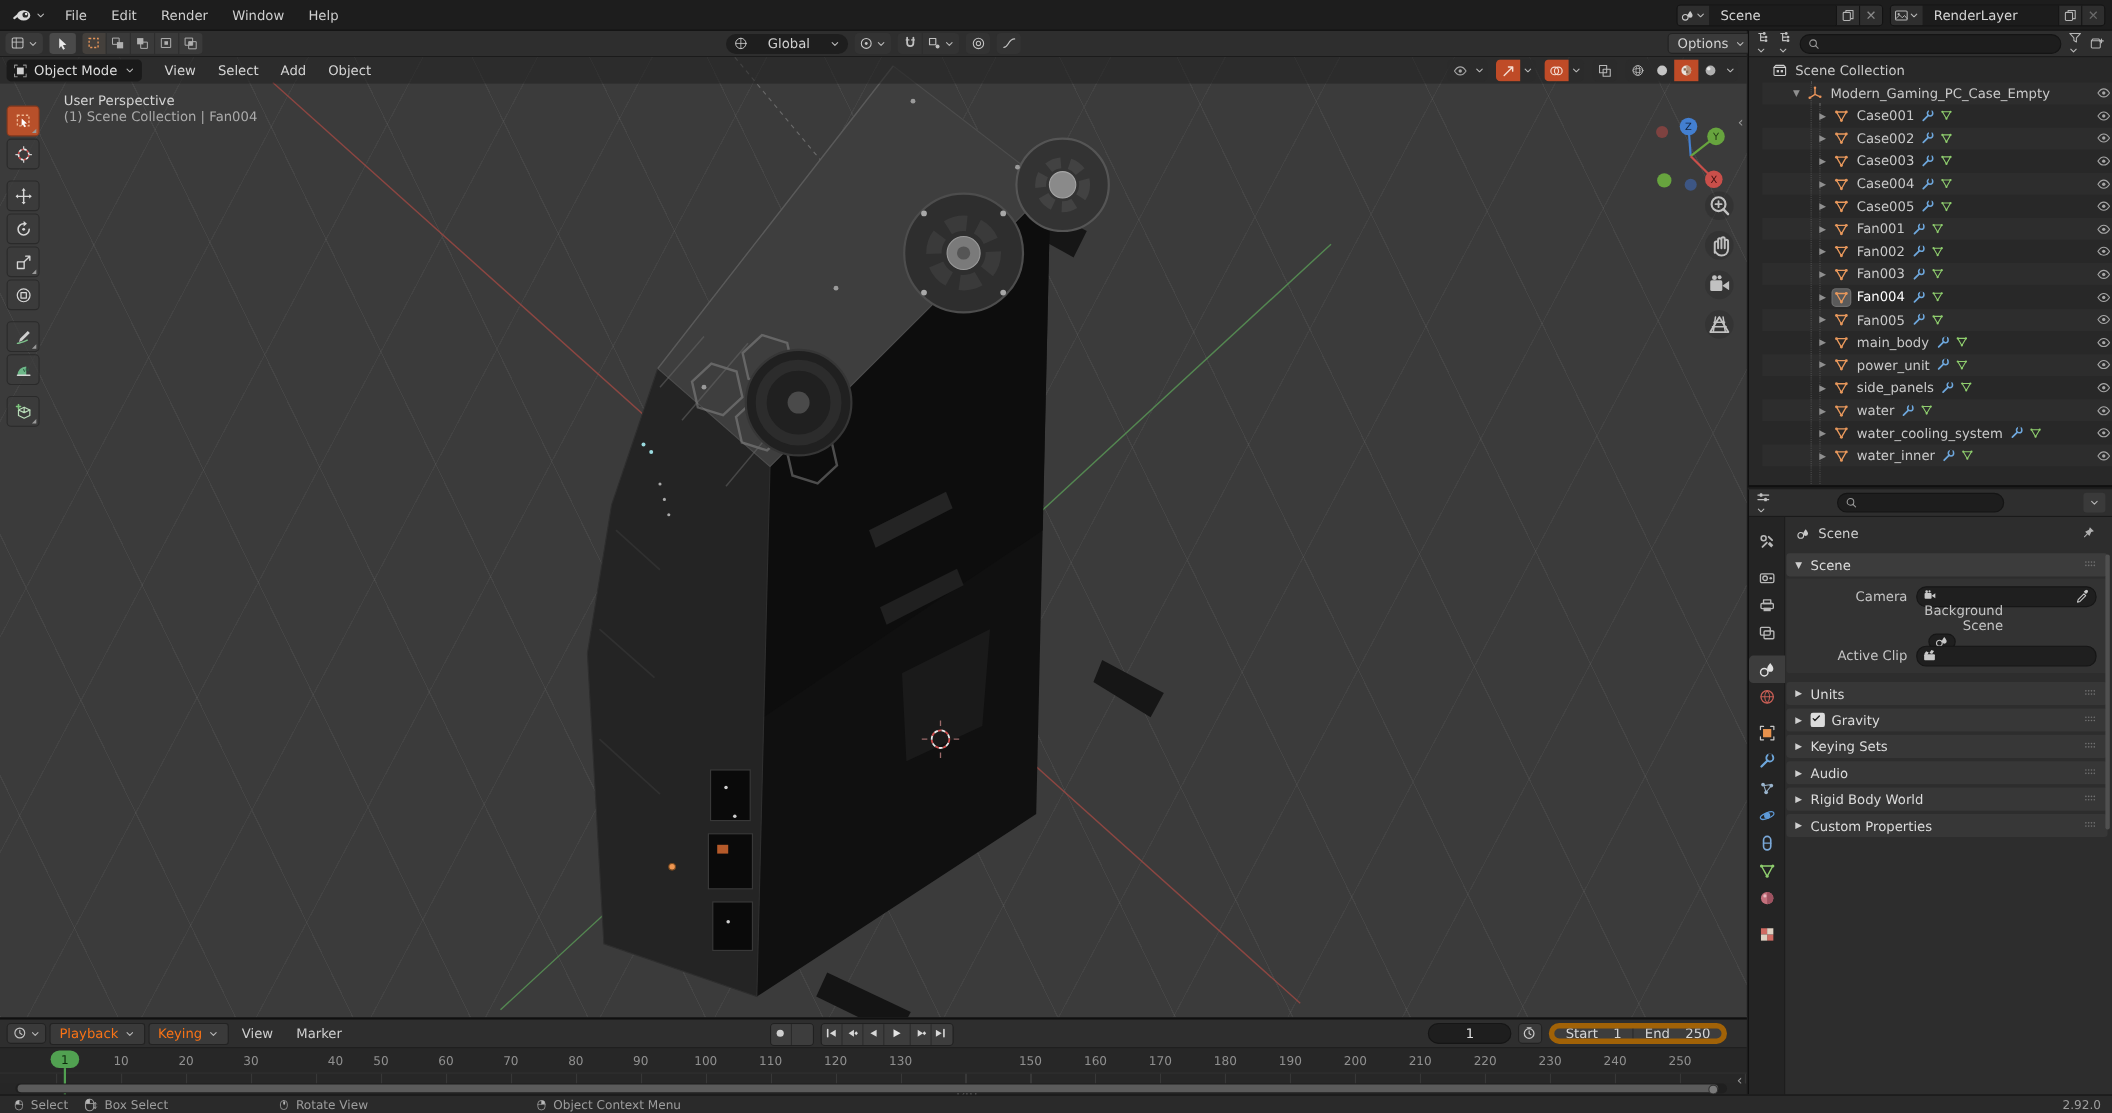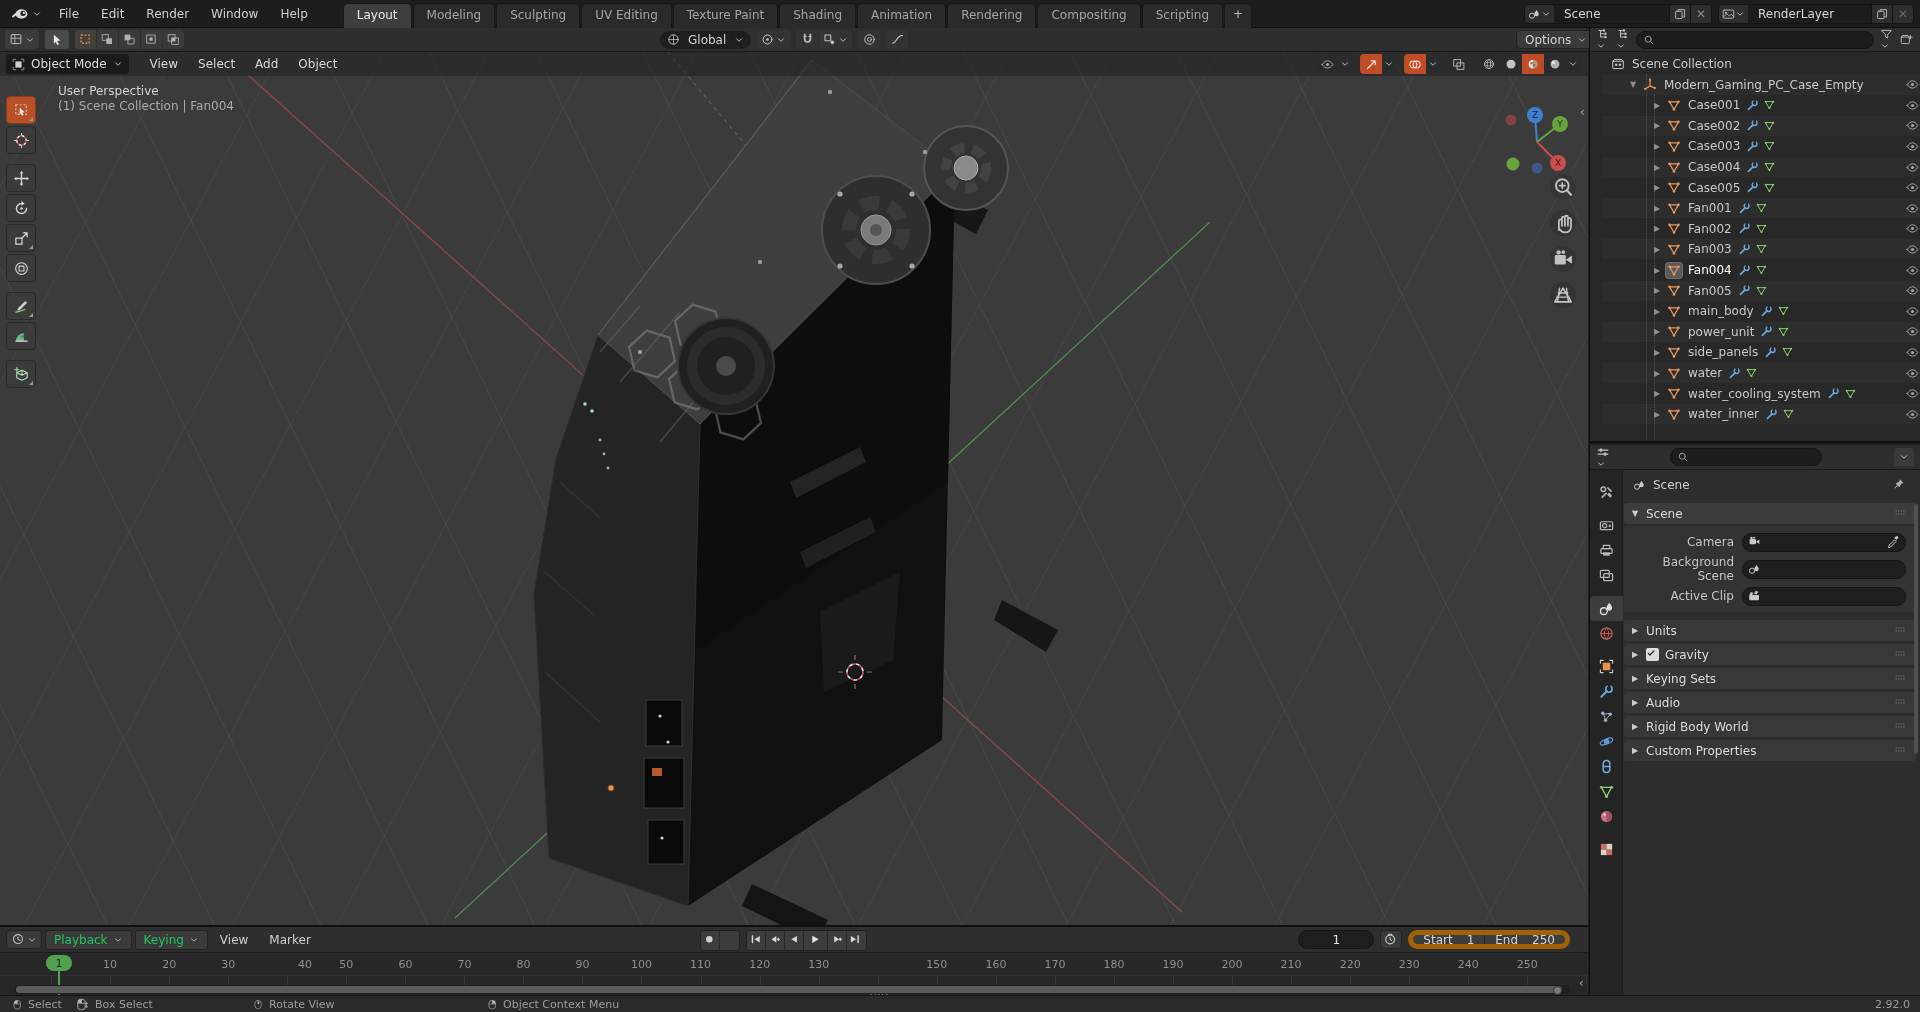--- a/index.html
+++ b/index.html
@@ -25,21 +25,21 @@
   .id-selector{position:absolute;top:4px;height:20px;display:flex;border-radius:4px;overflow:hidden;
     border:1px solid #141414;}
   .idsel-icon{background:#2e2e2e;display:flex;align-items:center;padding:0 3px;gap:0;}
   .idsel-name{background:#1c1c1c;color:#d6d6d6;display:flex;align-items:center;padding:0 10px;flex:1;}
   .idsel-btn{background:#2e2e2e;display:flex;align-items:center;justify-content:center;width:21px;border-left:1px solid #141414;color:#b5b5b5;}
 
   
   .areahdr{background:#2e2e2e;border-bottom:1px solid #1a1a1a;}
   .ibtn{display:flex;align-items:center;justify-content:center;border-radius:3px;}
   .ibtn.toggled{background:#bf4b27;}
-  .pill{background:#1e1e1e;border-radius:10px;display:flex;align-items:center;padding:0 7px;height:18px;gap:8px;color:#d2d2d2;}
+  .pill{background:#1e1e1e;border-radius:10px;display:flex;align-items:center;padding:0 7px;height:18px;gap:18px;color:#d2d2d2;}
   .grpbtn{background:#3a3a3a;display:flex;align-items:center;justify-content:center;}
 
   
   #viewport{position:absolute;left:0;top:52px;width:1588px;height:873px;overflow:hidden;
     background:
       repeating-linear-gradient(64deg, rgba(255,255,255,0.05) 0 1px, transparent 1px 96px),
       repeating-linear-gradient(-62deg, rgba(255,255,255,0.045) 0 1px, transparent 1px 92px),
       #3b3b3b;}
   #vp-header{position:absolute;left:0;top:0;width:100%;height:24px;background:rgba(32,32,32,0.55);
     display:flex;align-items:center;}
@@ -93,21 +93,21 @@
   .fieldrow .flabel{width:118px;text-align:right;padding-right:8px;color:#c5c5c5;}
   .fieldrow .fbox{flex:1;margin-right:10px;height:19px;background:#1f1f1f;border:1px solid #161616;border-radius:9px;display:flex;align-items:center;padding:0 5px;gap:4px;}
   .fieldrow .fbox .picker{margin-left:auto;}
   .checkbox{width:13px;height:13px;background:#dcdcdc;border-radius:2px;display:flex;align-items:center;justify-content:center;}
   #prop-scrollbar{position:absolute;right:2px;top:34px;width:4px;height:250px;background:#505050;border-radius:2px;}
 
   
   #timeline{position:absolute;left:0;top:925px;width:1588px;height:70px;background:#262626;border-top:2px solid #101010;}
   #tl-header{position:absolute;left:0;top:0;width:100%;height:26px;background:#2e2e2e;border-bottom:1px solid #1c1c1c;display:flex;align-items:center;}
   #tl-menus{display:flex;align-items:center;gap:3px;margin-left:6px;}
-  .tl-dd{display:flex;align-items:center;gap:5px;padding:2px 8px;color:#22c55e;background:#3a3a3a;border-radius:3px;border:1px solid #222;}
+  .tl-dd{display:flex;align-items:center;gap:5px;padding:2px 8px;color:#f97316;background:#3a3a3a;border-radius:3px;border:1px solid #222;}
   .tl-menu{padding:2px 9px;color:#cfcfcf;}
   #tl-transport{position:absolute;left:700px;top:3px;display:flex;align-items:center;gap:6px;}
   .tr-grp{display:flex;border-radius:4px;overflow:hidden;border:1px solid #202020;}
   .trbtn{width:19px;height:19px;background:#3d3d3d;display:flex;align-items:center;justify-content:center;border-right:1px solid #2a2a2a;}
   .trbtn:last-child{border-right:none;}
   .trbtn.play{width:24px;}
   #tl-right{position:absolute;right:18px;top:3px;display:flex;align-items:center;gap:6px;}
   .framefield{background:#1e1e1e;border:1px solid #151515;border-radius:10px;height:19px;display:flex;align-items:center;justify-content:center;color:#e0e0e0;}
   .rangepill{background:#3d3d3d;border:5px solid #a16207;border-radius:10px;height:19px;display:flex;align-items:center;color:#d6d6d6;overflow:hidden;}
   .rangepill .seg{padding:0 10px;display:flex;gap:14px;}
@@ -150,33 +150,20 @@
           </svg>
         </span>
       </div>
     <nav id="topbar-menus">
         <span>File</span>
         <span>Edit</span>
         <span>Render</span>
         <span>Window</span>
         <span>Help</span>
       </nav>
-    <div id="workspace-tabs">
-        <div class="wtab active">Layout</div>
-        <div class="wtab">Modeling</div>
-        <div class="wtab">Sculpting</div>
-        <div class="wtab">UV Editing</div>
-        <div class="wtab">Texture Paint</div>
-        <div class="wtab">Shading</div>
-        <div class="wtab">Animation</div>
-        <div class="wtab">Rendering</div>
-        <div class="wtab">Compositing</div>
-        <div class="wtab">Scripting</div>
-        <div class="wtab addtab">+</div>
-      </div>
     <div class="id-selector" id="scene-selector" style="left:1524px;width:188px;">
       <div class="idsel-icon">
           <svg width="13" height="13" viewBox="0 0 16 16" fill="none">
             <circle cx="5" cy="9.5" r="3.2" stroke="#c8c8c8" stroke-width="1.2" stroke-linecap="round" stroke-linejoin="round"></circle>
             <path d="M10.5 2.5c1.6 2.1 2.7 3.4 2.7 4.9a2.7 2.7 0 11-5.4 0c0-1.5 1.1-2.8 2.7-4.9z" fill="#c8c8c8"></path>
           </svg>
           <svg width="10" height="10" viewBox="0 0 16 16" fill="none">
             <path d="M4 6l4 4 4-4" stroke="#b8b8b8" stroke-width="1.6" stroke-linecap="round" stroke-linejoin="round"></path>
           </svg>
         </div>
@@ -1386,21 +1373,21 @@
                 </svg>
               </span>
               <span class="picker">
                 <svg width="13" height="13" viewBox="0 0 16 16" fill="none">
                   <path d="M2 14l.8-2.8 6.4-6.4 2 2-6.4 6.4z" stroke="#c8c8c8" stroke-width="1.2" stroke-linecap="round" stroke-linejoin="round"></path>
                   <path d="M9 2.5L11.5 5l1.8-1.8a1.7 1.7 0 00-2.5-2.5z" fill="#c8c8c8"></path>
                 </svg>
               </span>
             </span>
           </div>
-          <div class="fieldrow" style="top:33px;">
+          <div class="fieldrow" style="top:22px;flex-direction:column;">
             <span class="flabel">Background Scene</span>
             <span class="fbox">
               <span style="display:inline-flex;">
                 <svg width="13" height="13" viewBox="0 0 16 16" fill="none">
                   <circle cx="5" cy="9.5" r="3.2" stroke="#c8c8c8" stroke-width="1.2" stroke-linecap="round" stroke-linejoin="round"></circle>
                   <path d="M10.5 2.5c1.6 2.1 2.7 3.4 2.7 4.9a2.7 2.7 0 11-5.4 0c0-1.5 1.1-2.8 2.7-4.9z" fill="#c8c8c8"></path>
                 </svg>
               </span>
             </span>
           </div>

